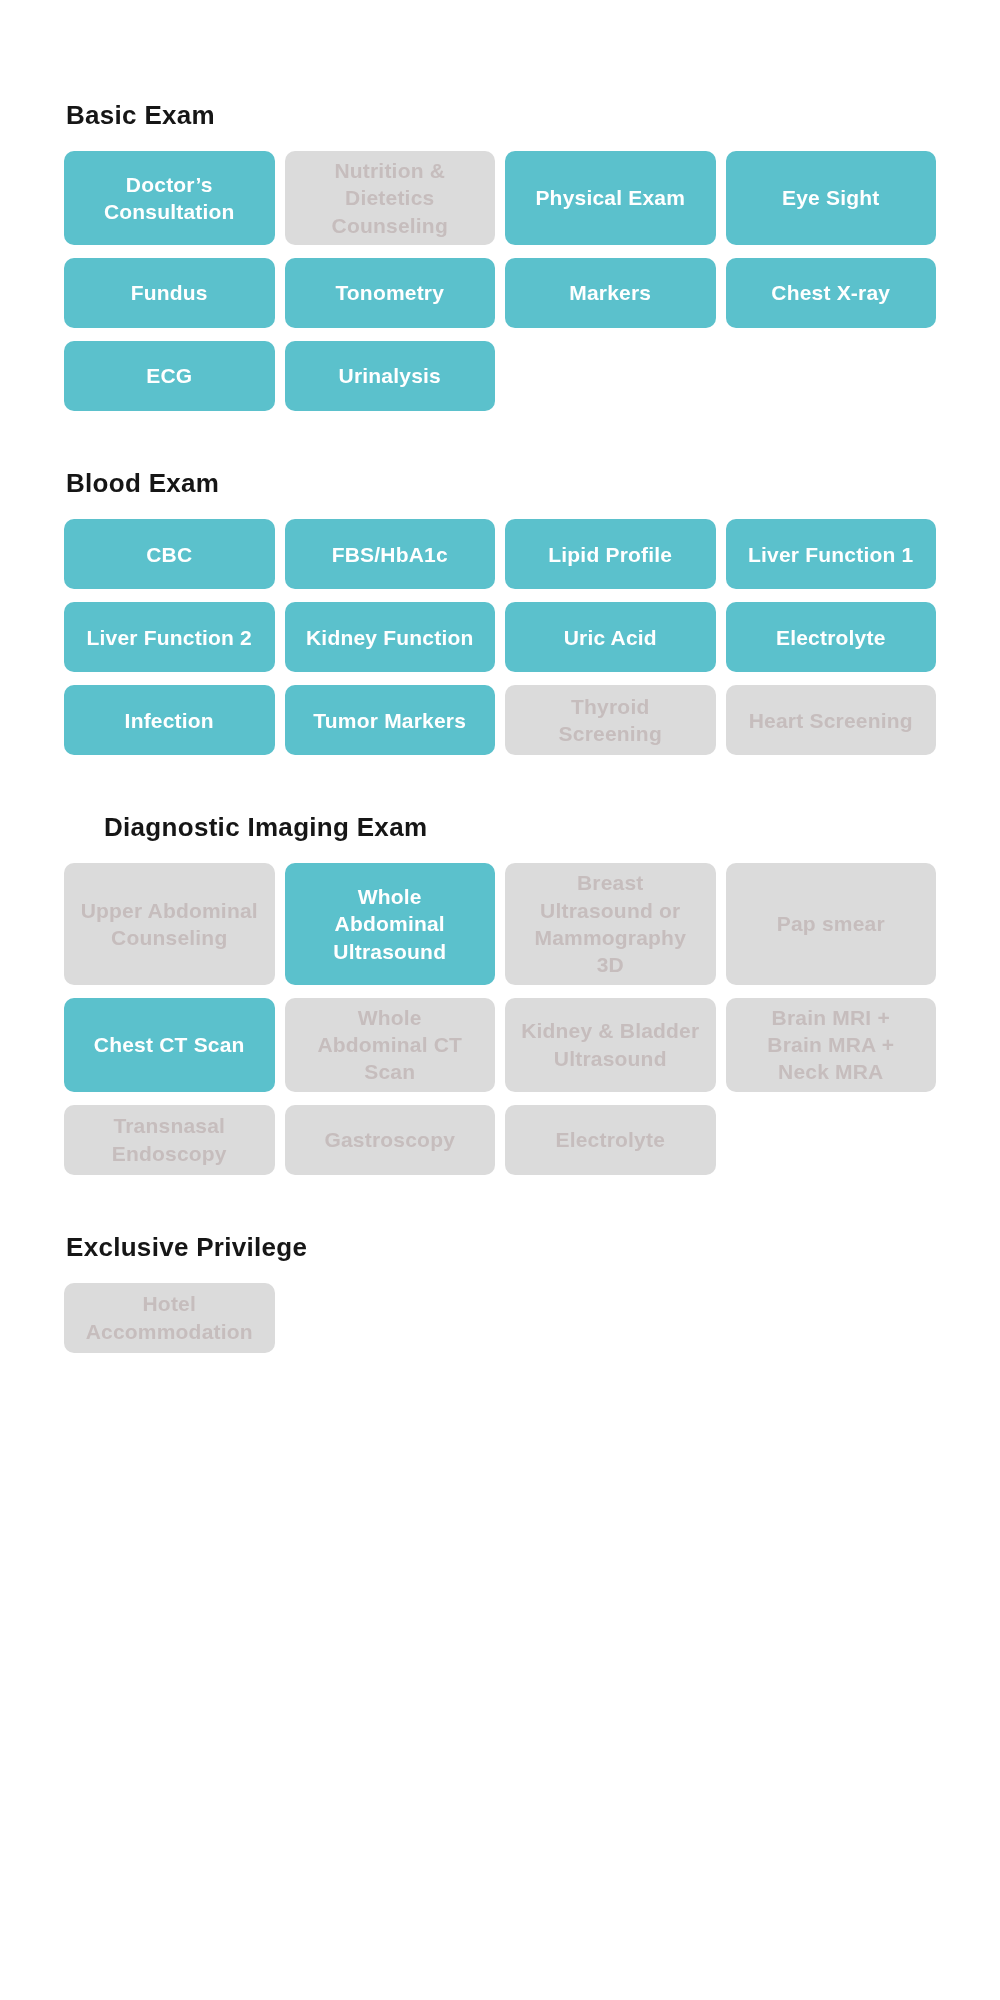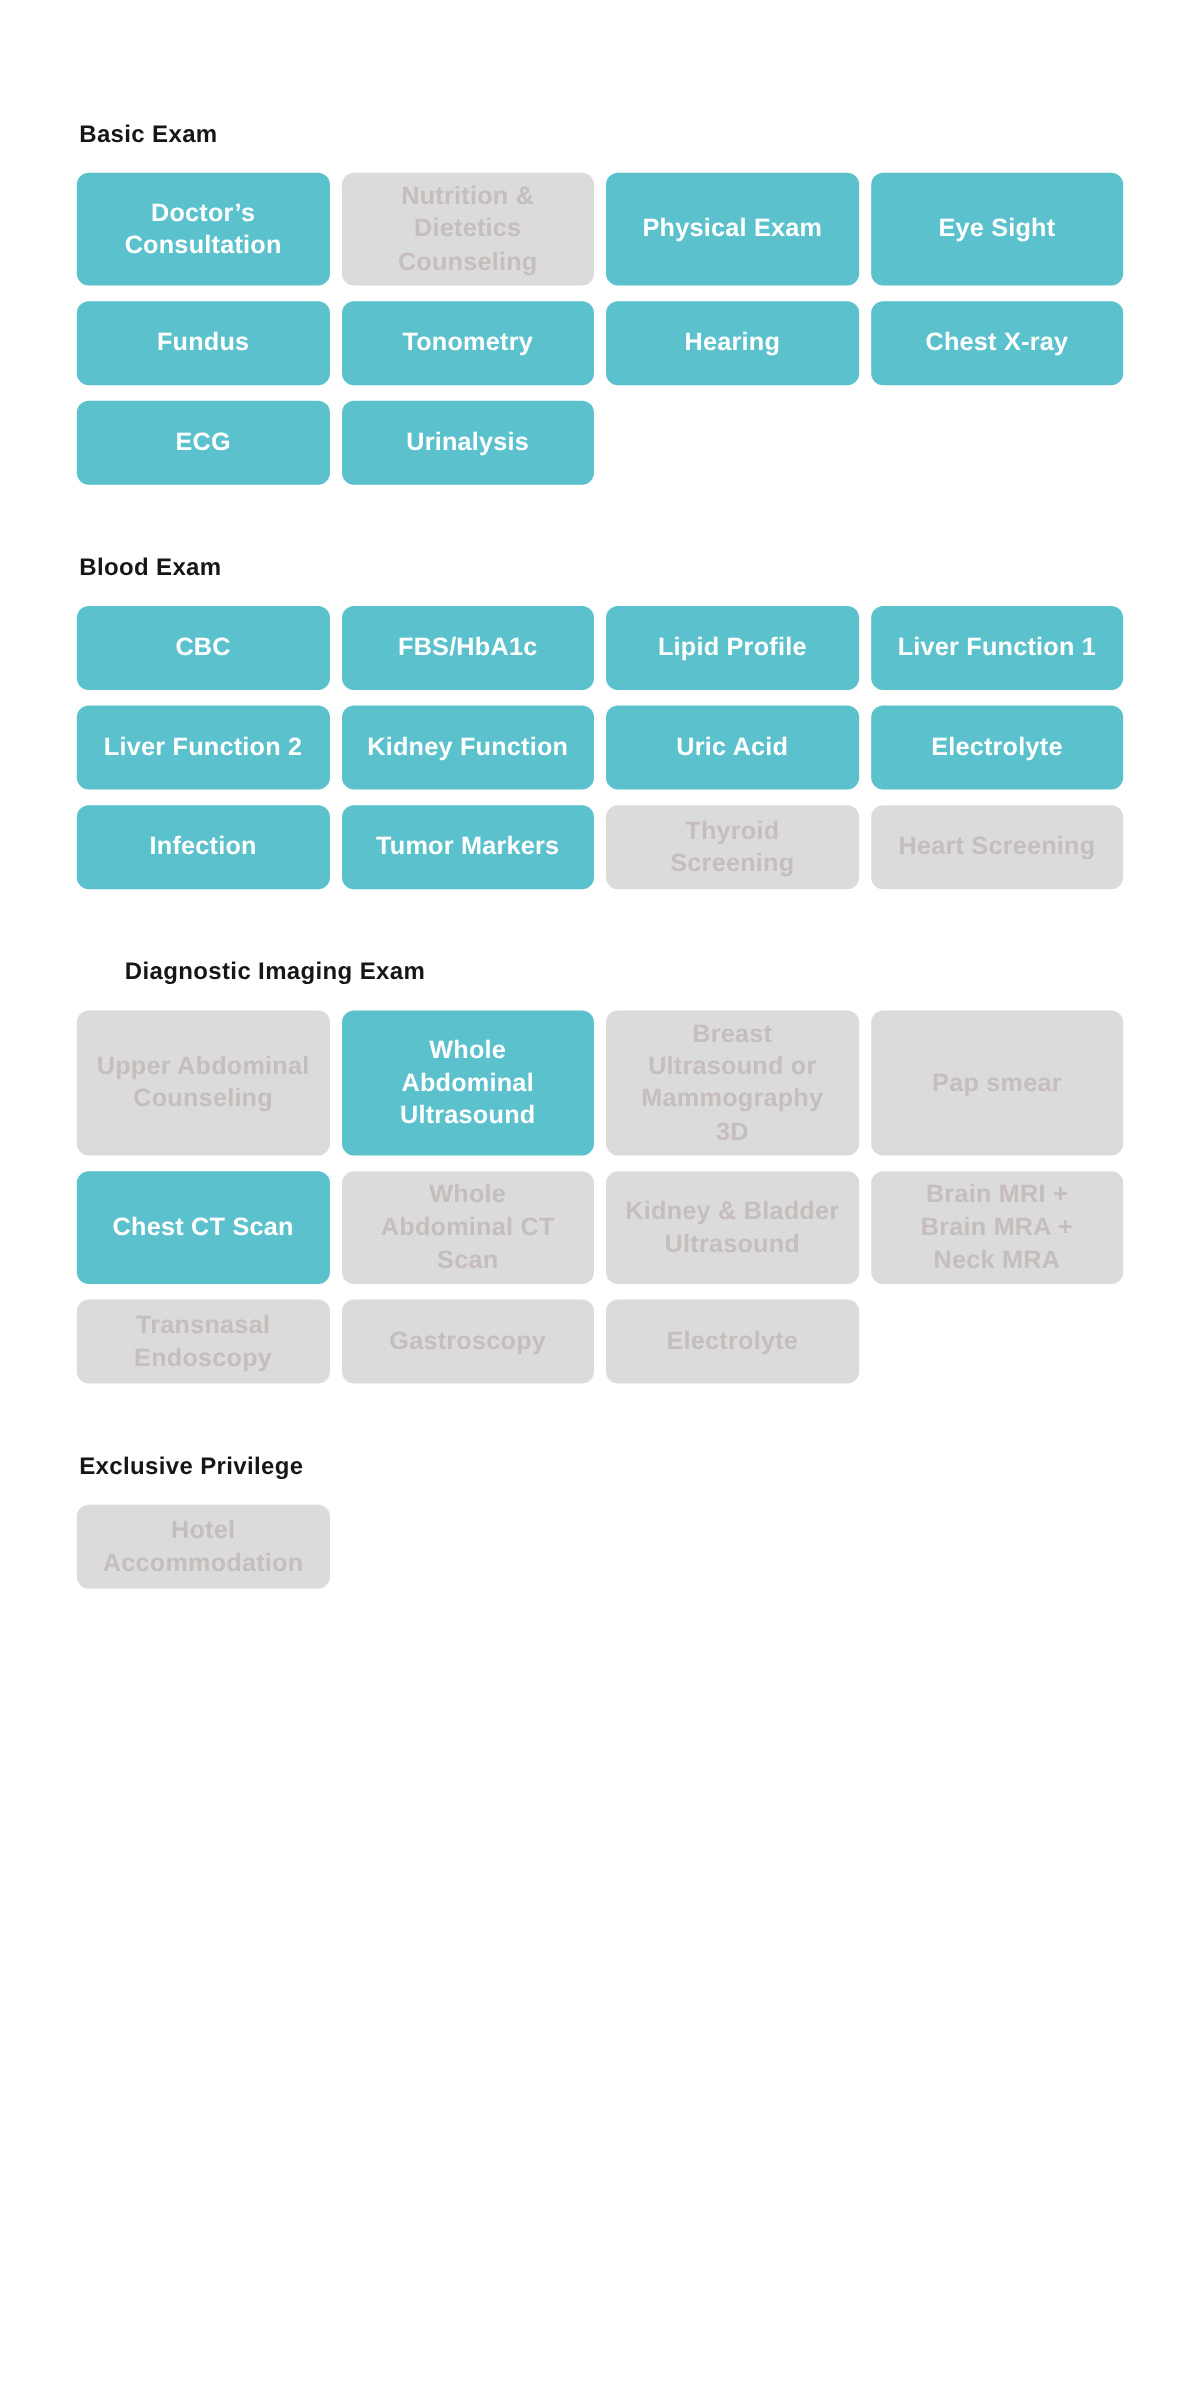--- a/index.html
+++ b/index.html
@@ -17,21 +17,21 @@
   .content {
     position: absolute;
     left: 64px;
     top: 100px;
     width: 872px;
   }
   .section {
     margin-bottom: 57px;
   }
   .section-title {
-    font-size: 20px;
+    font-size: 26px;
     font-weight: 700;
     letter-spacing: 0.3px;
     color: #161616;
     margin: 0 2px 20px 2px;
     line-height: 1.2;
   }
   .chip-grid {
     display: grid;
     grid-template-columns: repeat(4, 1fr);
     column-gap: 10px;
@@ -87,21 +87,21 @@
 
   <div class="chip included">
     <span>Fundus</span>
   </div>
 
   <div class="chip included">
     <span>Tonometry</span>
   </div>
 
   <div class="chip included">
-    <span>Hearing</span>
+    <span>Markers</span>
   </div>
 
   <div class="chip included">
     <span>Chest X-ray</span>
   </div>
 
   <div class="chip included">
     <span>ECG</span>
   </div>
 

